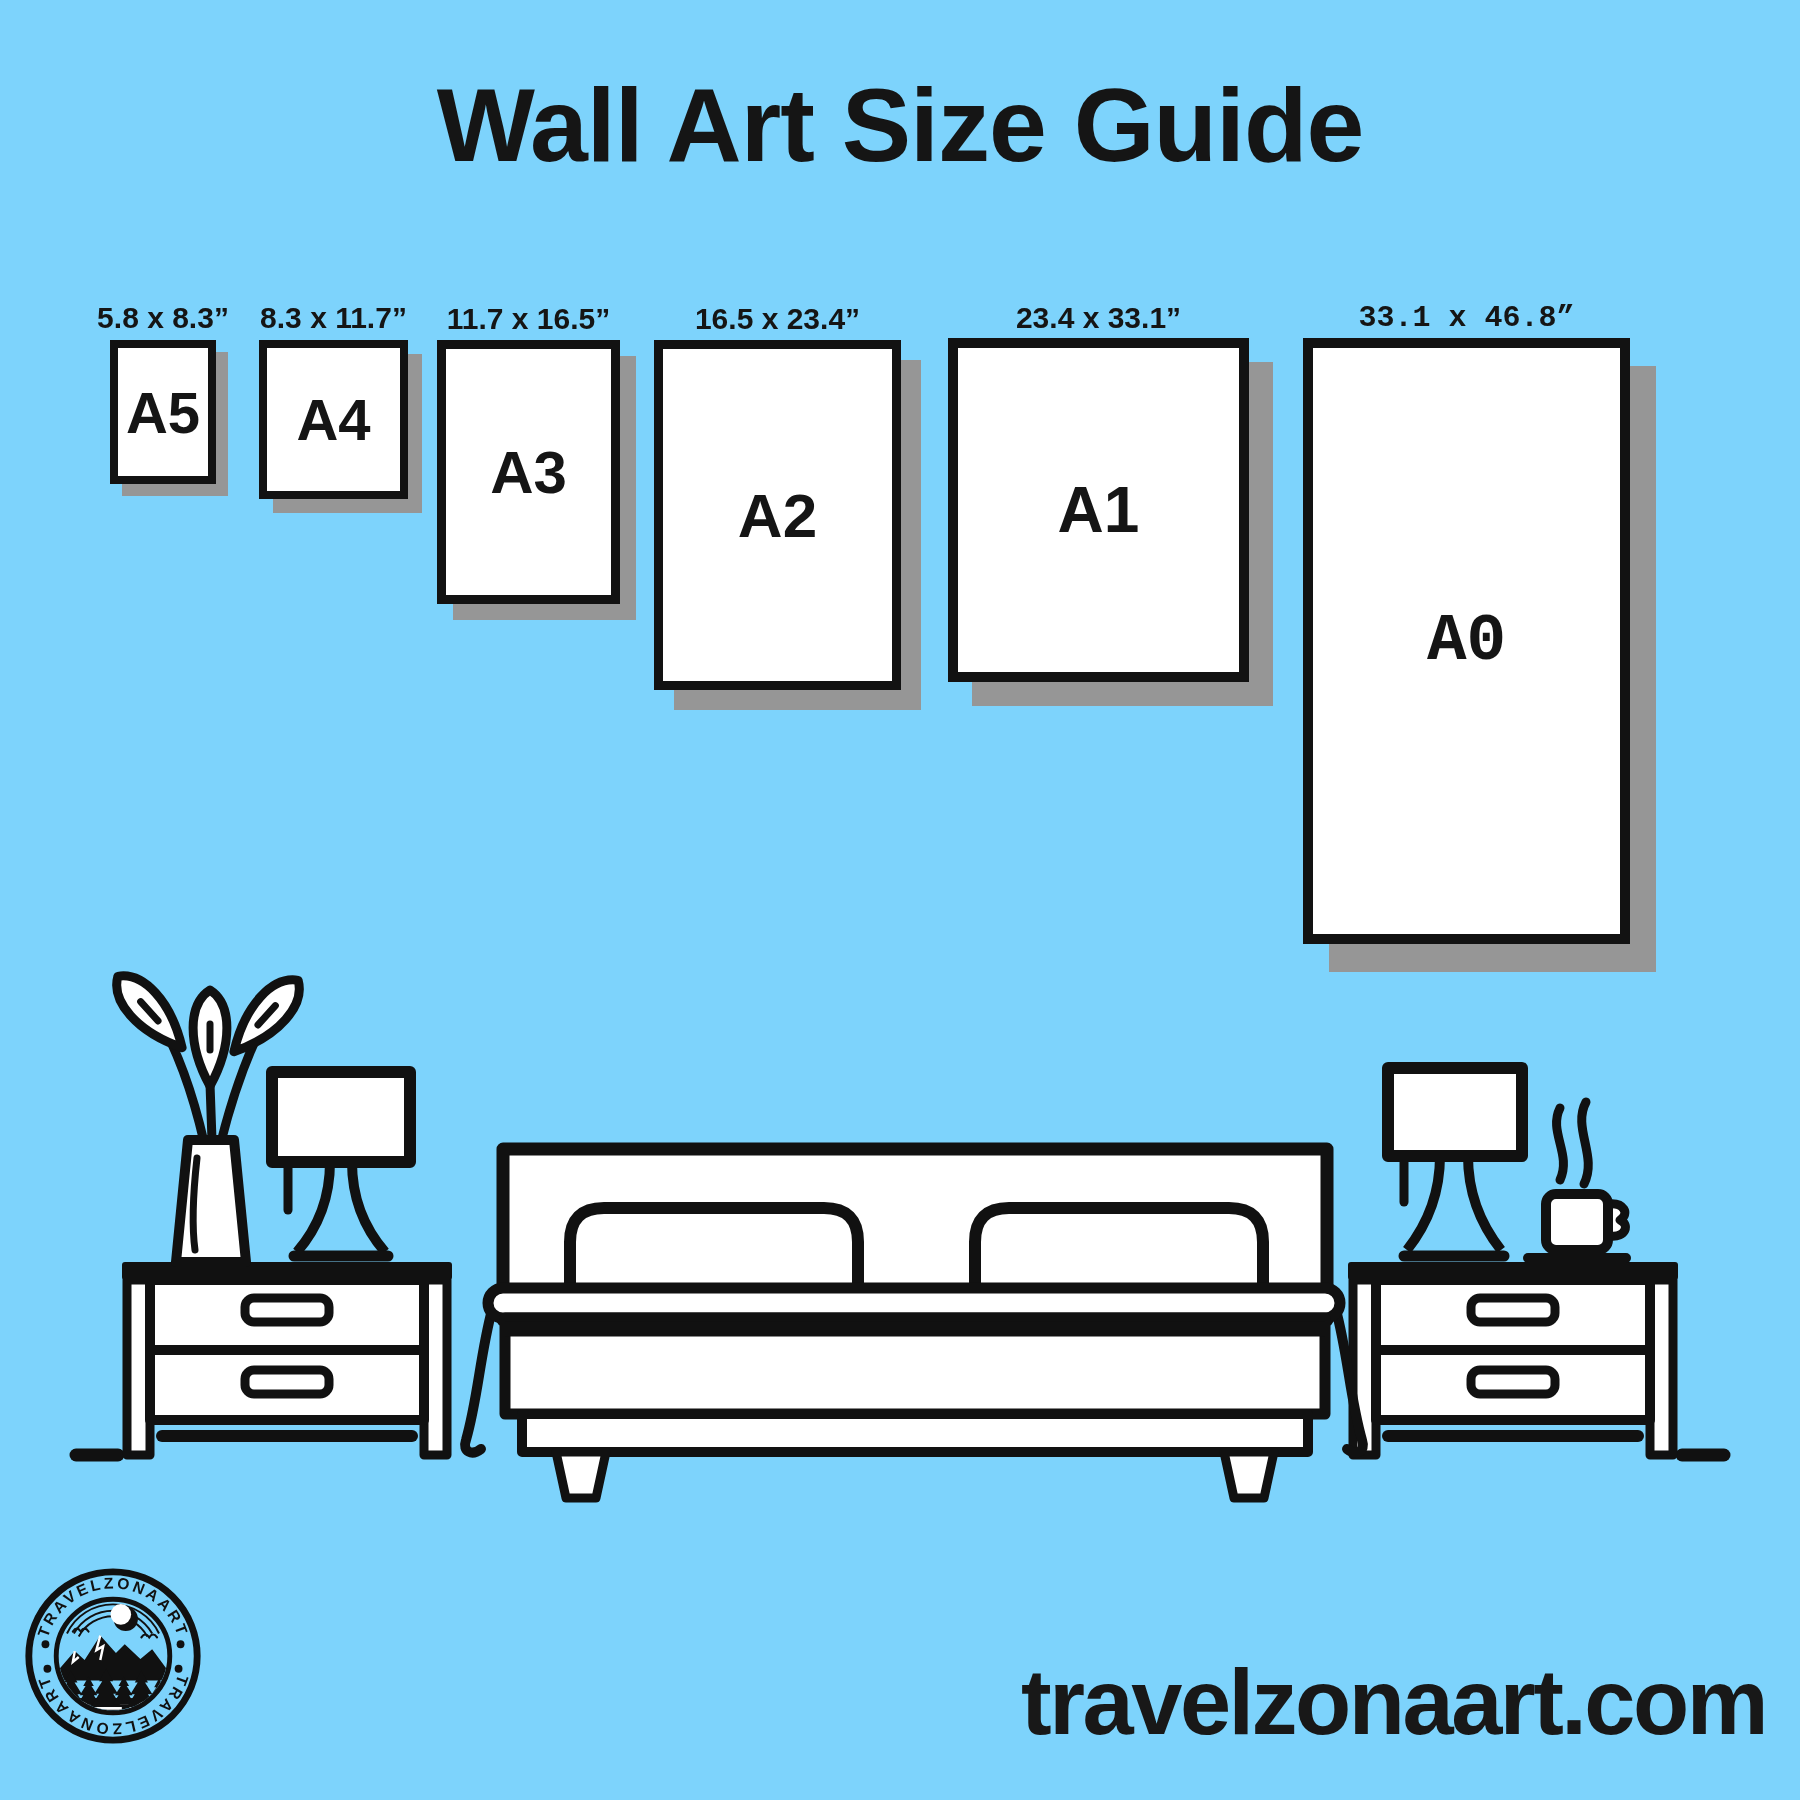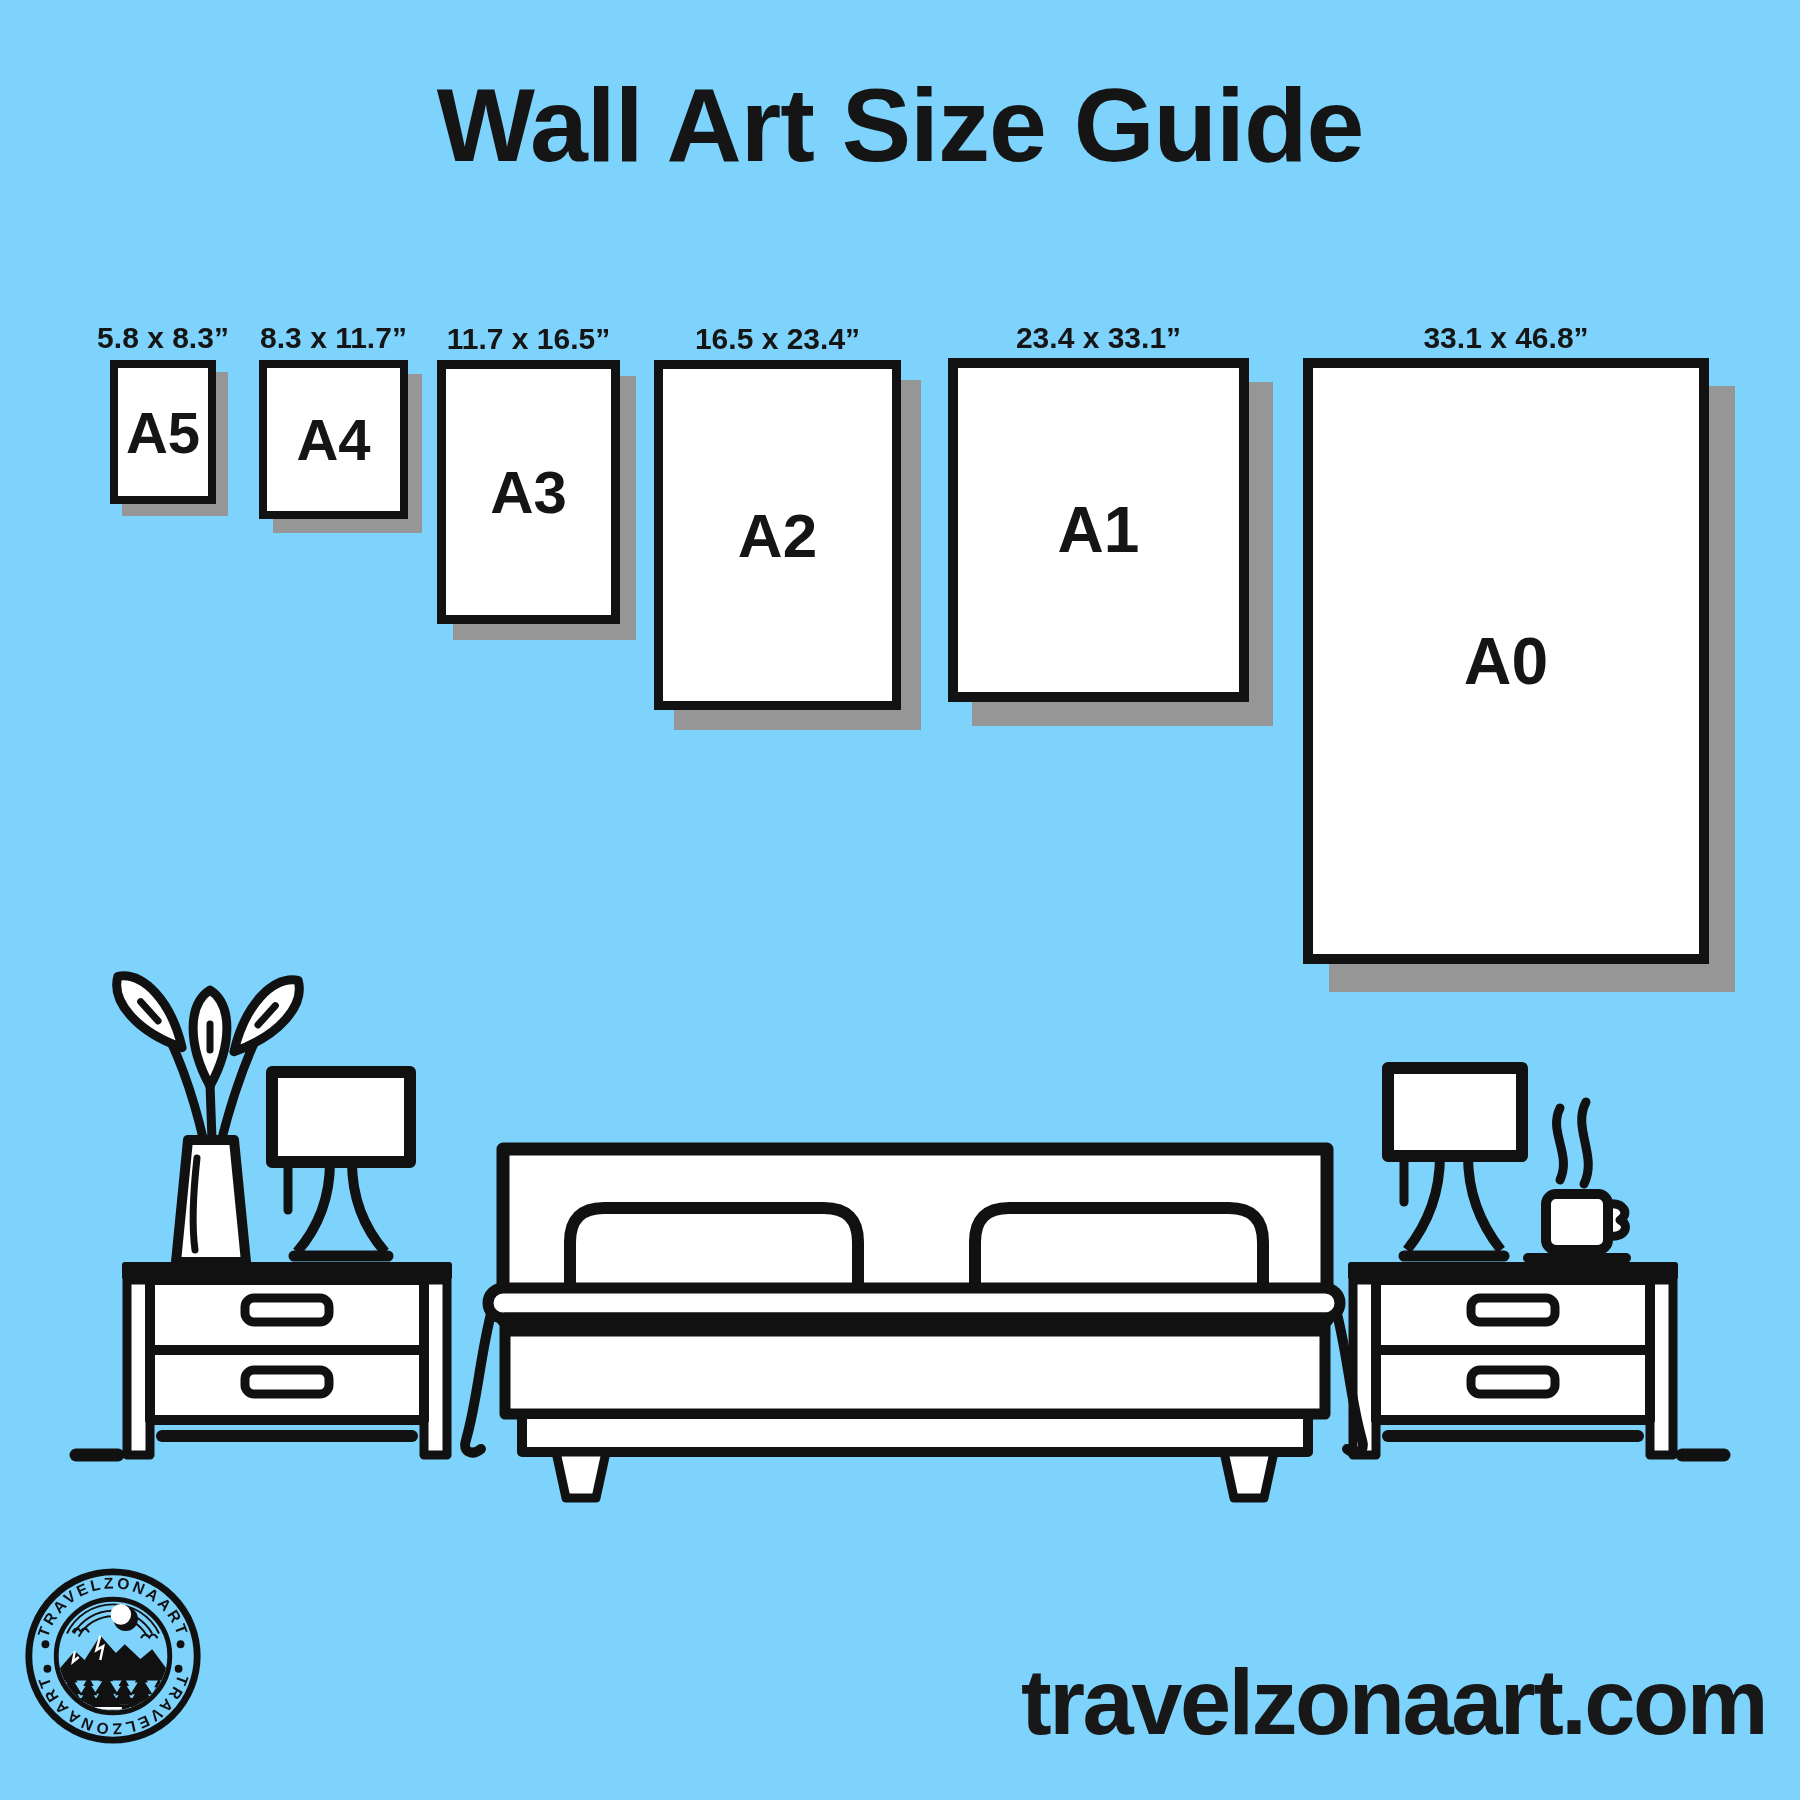--- a/index.html
+++ b/index.html
@@ -16,34 +16,34 @@
     font-size:104px;font-weight:700;letter-spacing:-1px;
     color:#151515;
   }
   
   .frame{
     position:absolute;
     background:#ffffff;
     border:8px solid #121212;
     box-sizing:border-box;
     display:flex;align-items:center;justify-content:center;
-    color:#151515;font-weight:700;margin-top:20px;
+    color:#151515;font-weight:700;
   }
   .frame .dim{
     position:absolute;top:-47px;left:50%;
     transform:translateX(-50%);
     white-space:nowrap;
     font-size:30px;font-weight:700;color:#151515;
   }
   .f-a5{left:110px;top:340px;width:106px;height:144px;border-width:8px;font-size:58px;box-shadow:12px 12px 0 #969696;}
   .f-a4{left:259px;top:340px;width:149px;height:159px;border-width:8px;font-size:58px;box-shadow:14px 14px 0 #969696;}
   .f-a3{left:437px;top:340px;width:183px;height:264px;border-width:9px;font-size:60px;box-shadow:16px 16px 0 #969696;}
   .f-a2{left:654px;top:340px;width:247px;height:350px;border-width:9px;font-size:62px;box-shadow:20px 20px 0 #969696;}
   .f-a1{left:948px;top:338px;width:301px;height:344px;border-width:10px;font-size:64px;box-shadow:24px 24px 0 #969696;}
-  .f-a0{left:1303px;top:338px;width:406px;height:606px;border-width:10px;font-size:66px;box-shadow:26px 28px 0 #969696;}
+  .f-a0{left:1303px;top:338px;width:327px;height:606px;border-width:10px;font-size:66px;box-shadow:26px 28px 0 #969696;font-family:Liberation Mono, monospace;}
   
   .scene{position:absolute;left:0;top:950px;width:1800px;height:560px;}
   .ln{fill:none;stroke:#111111;stroke-linejoin:round;}
   .wf{fill:#ffffff;stroke:#111111;stroke-linejoin:round;}
   
   .logo{position:absolute;left:20px;top:1563px;width:186px;height:186px;}
   .logo text{font-family:"Liberation Sans","DejaVu Sans",sans-serif;font-weight:700;fill:#111111;}
   
   .website{
     position:absolute;top:1650px;right:34px;

